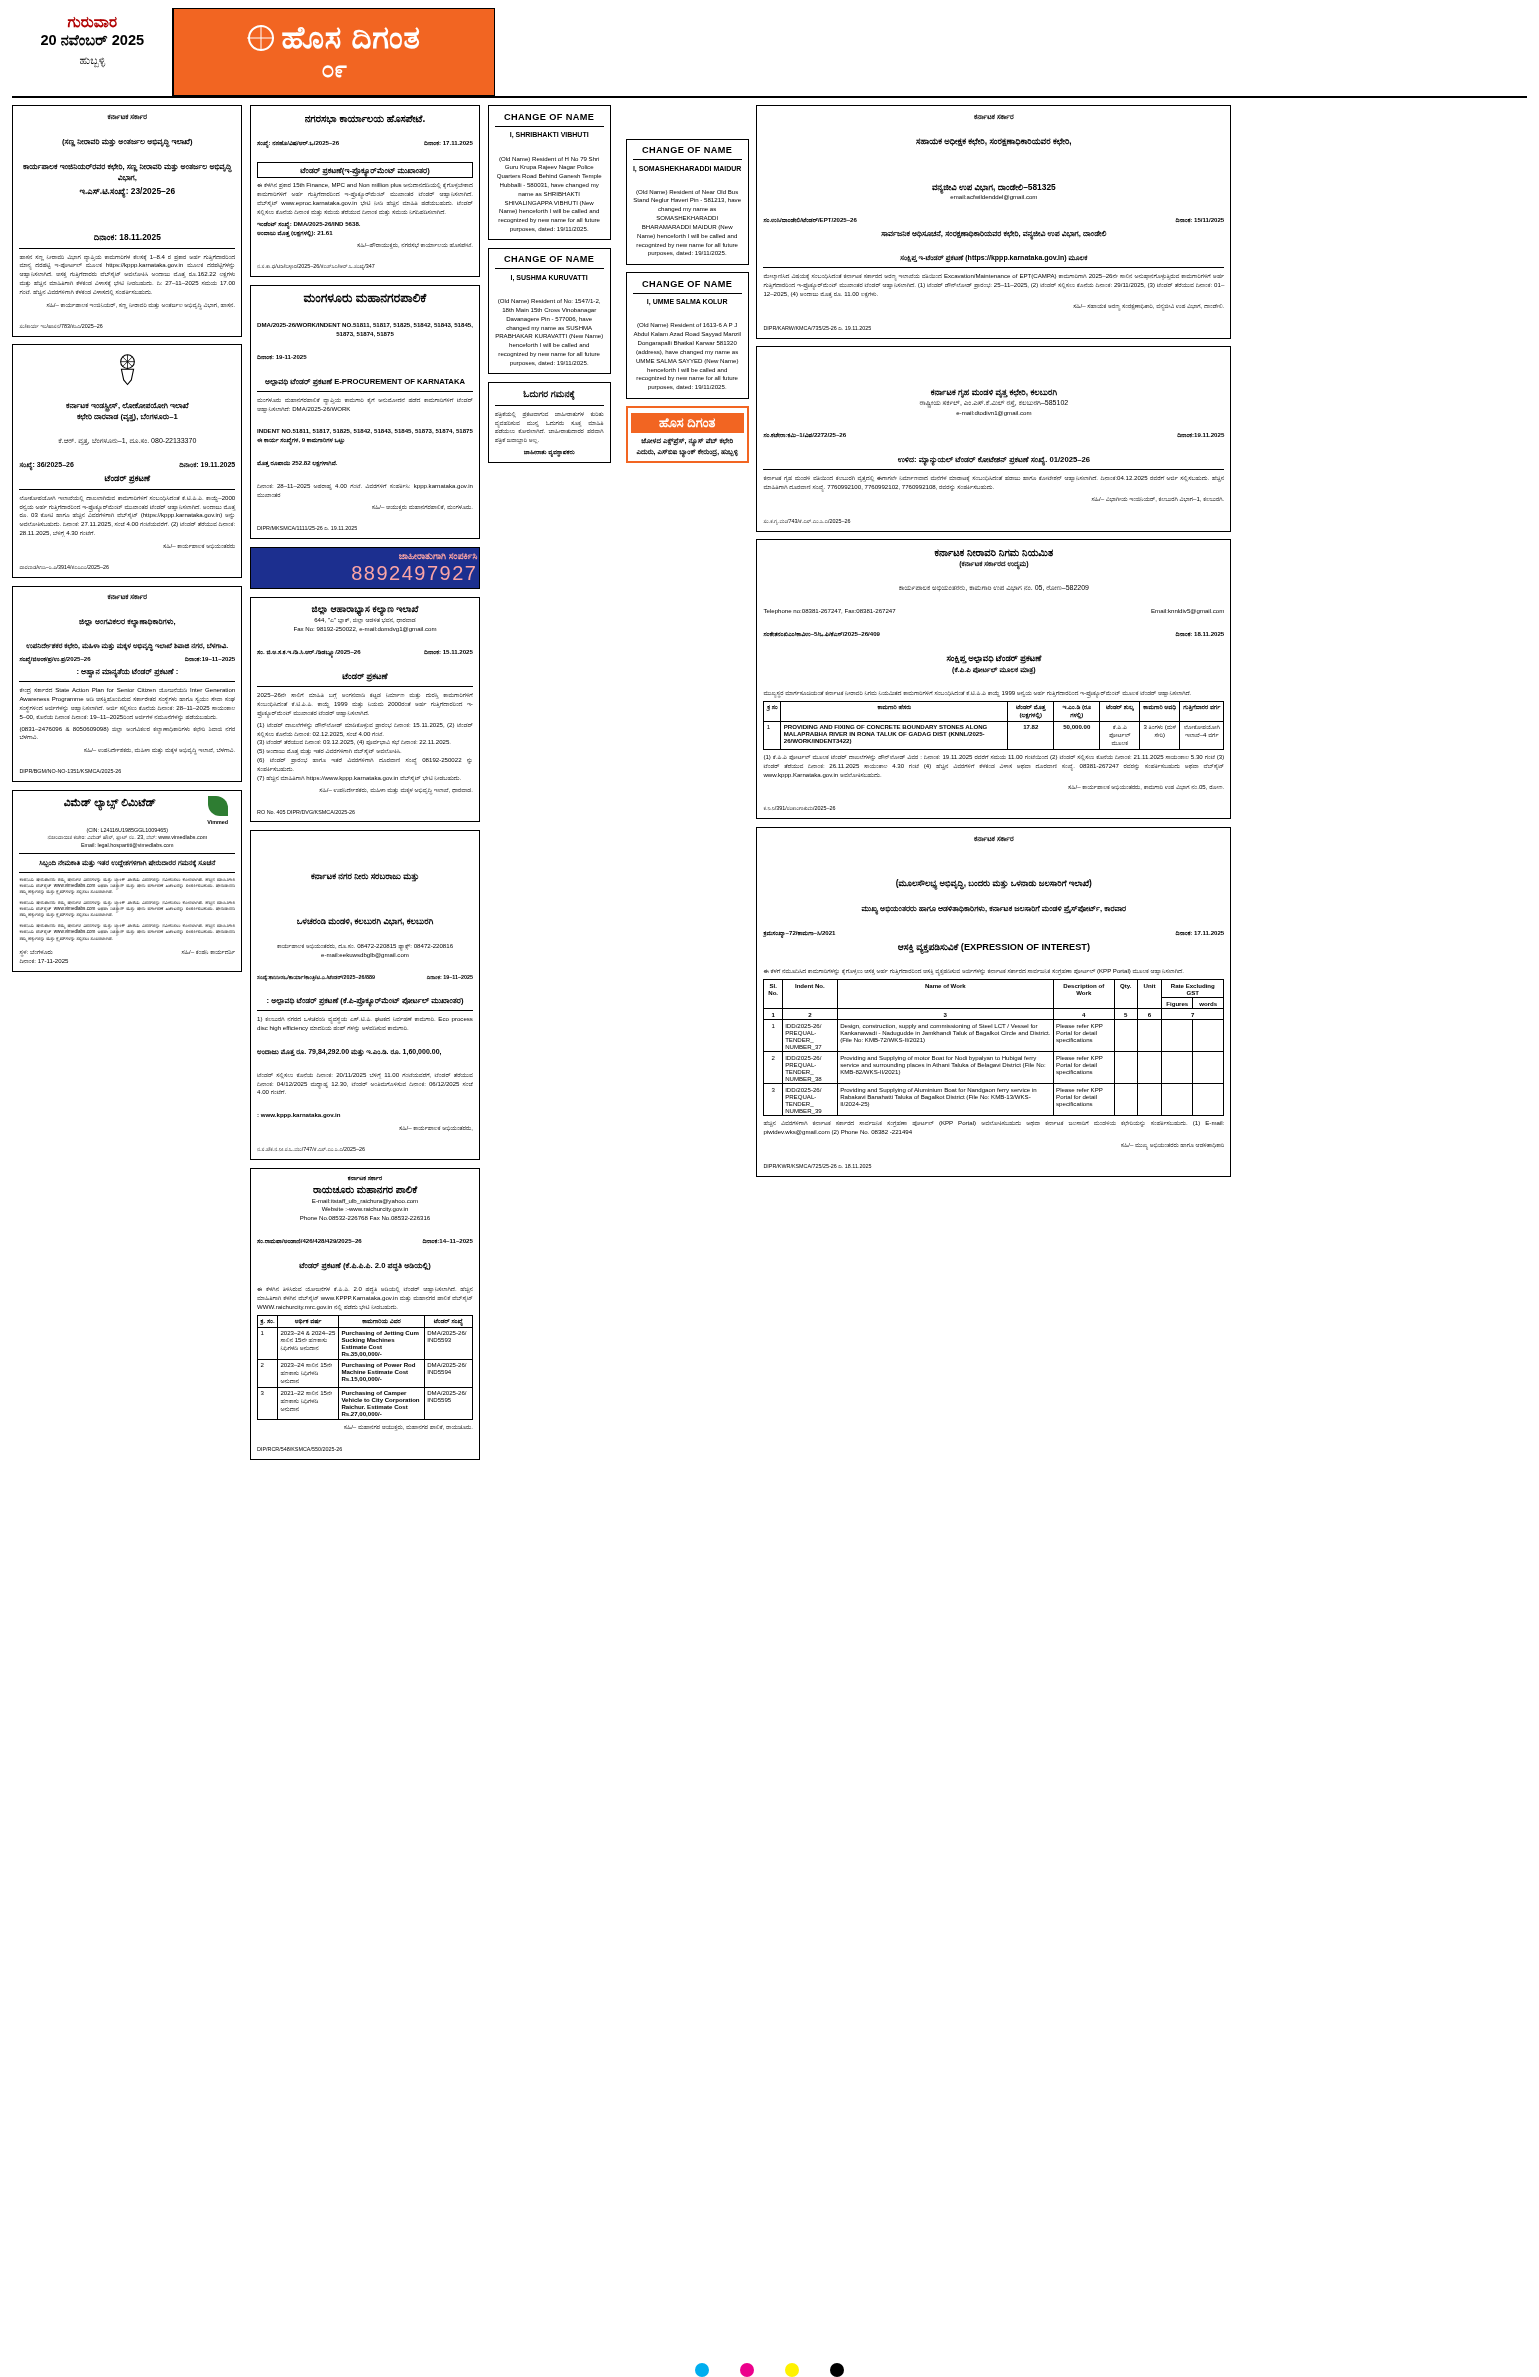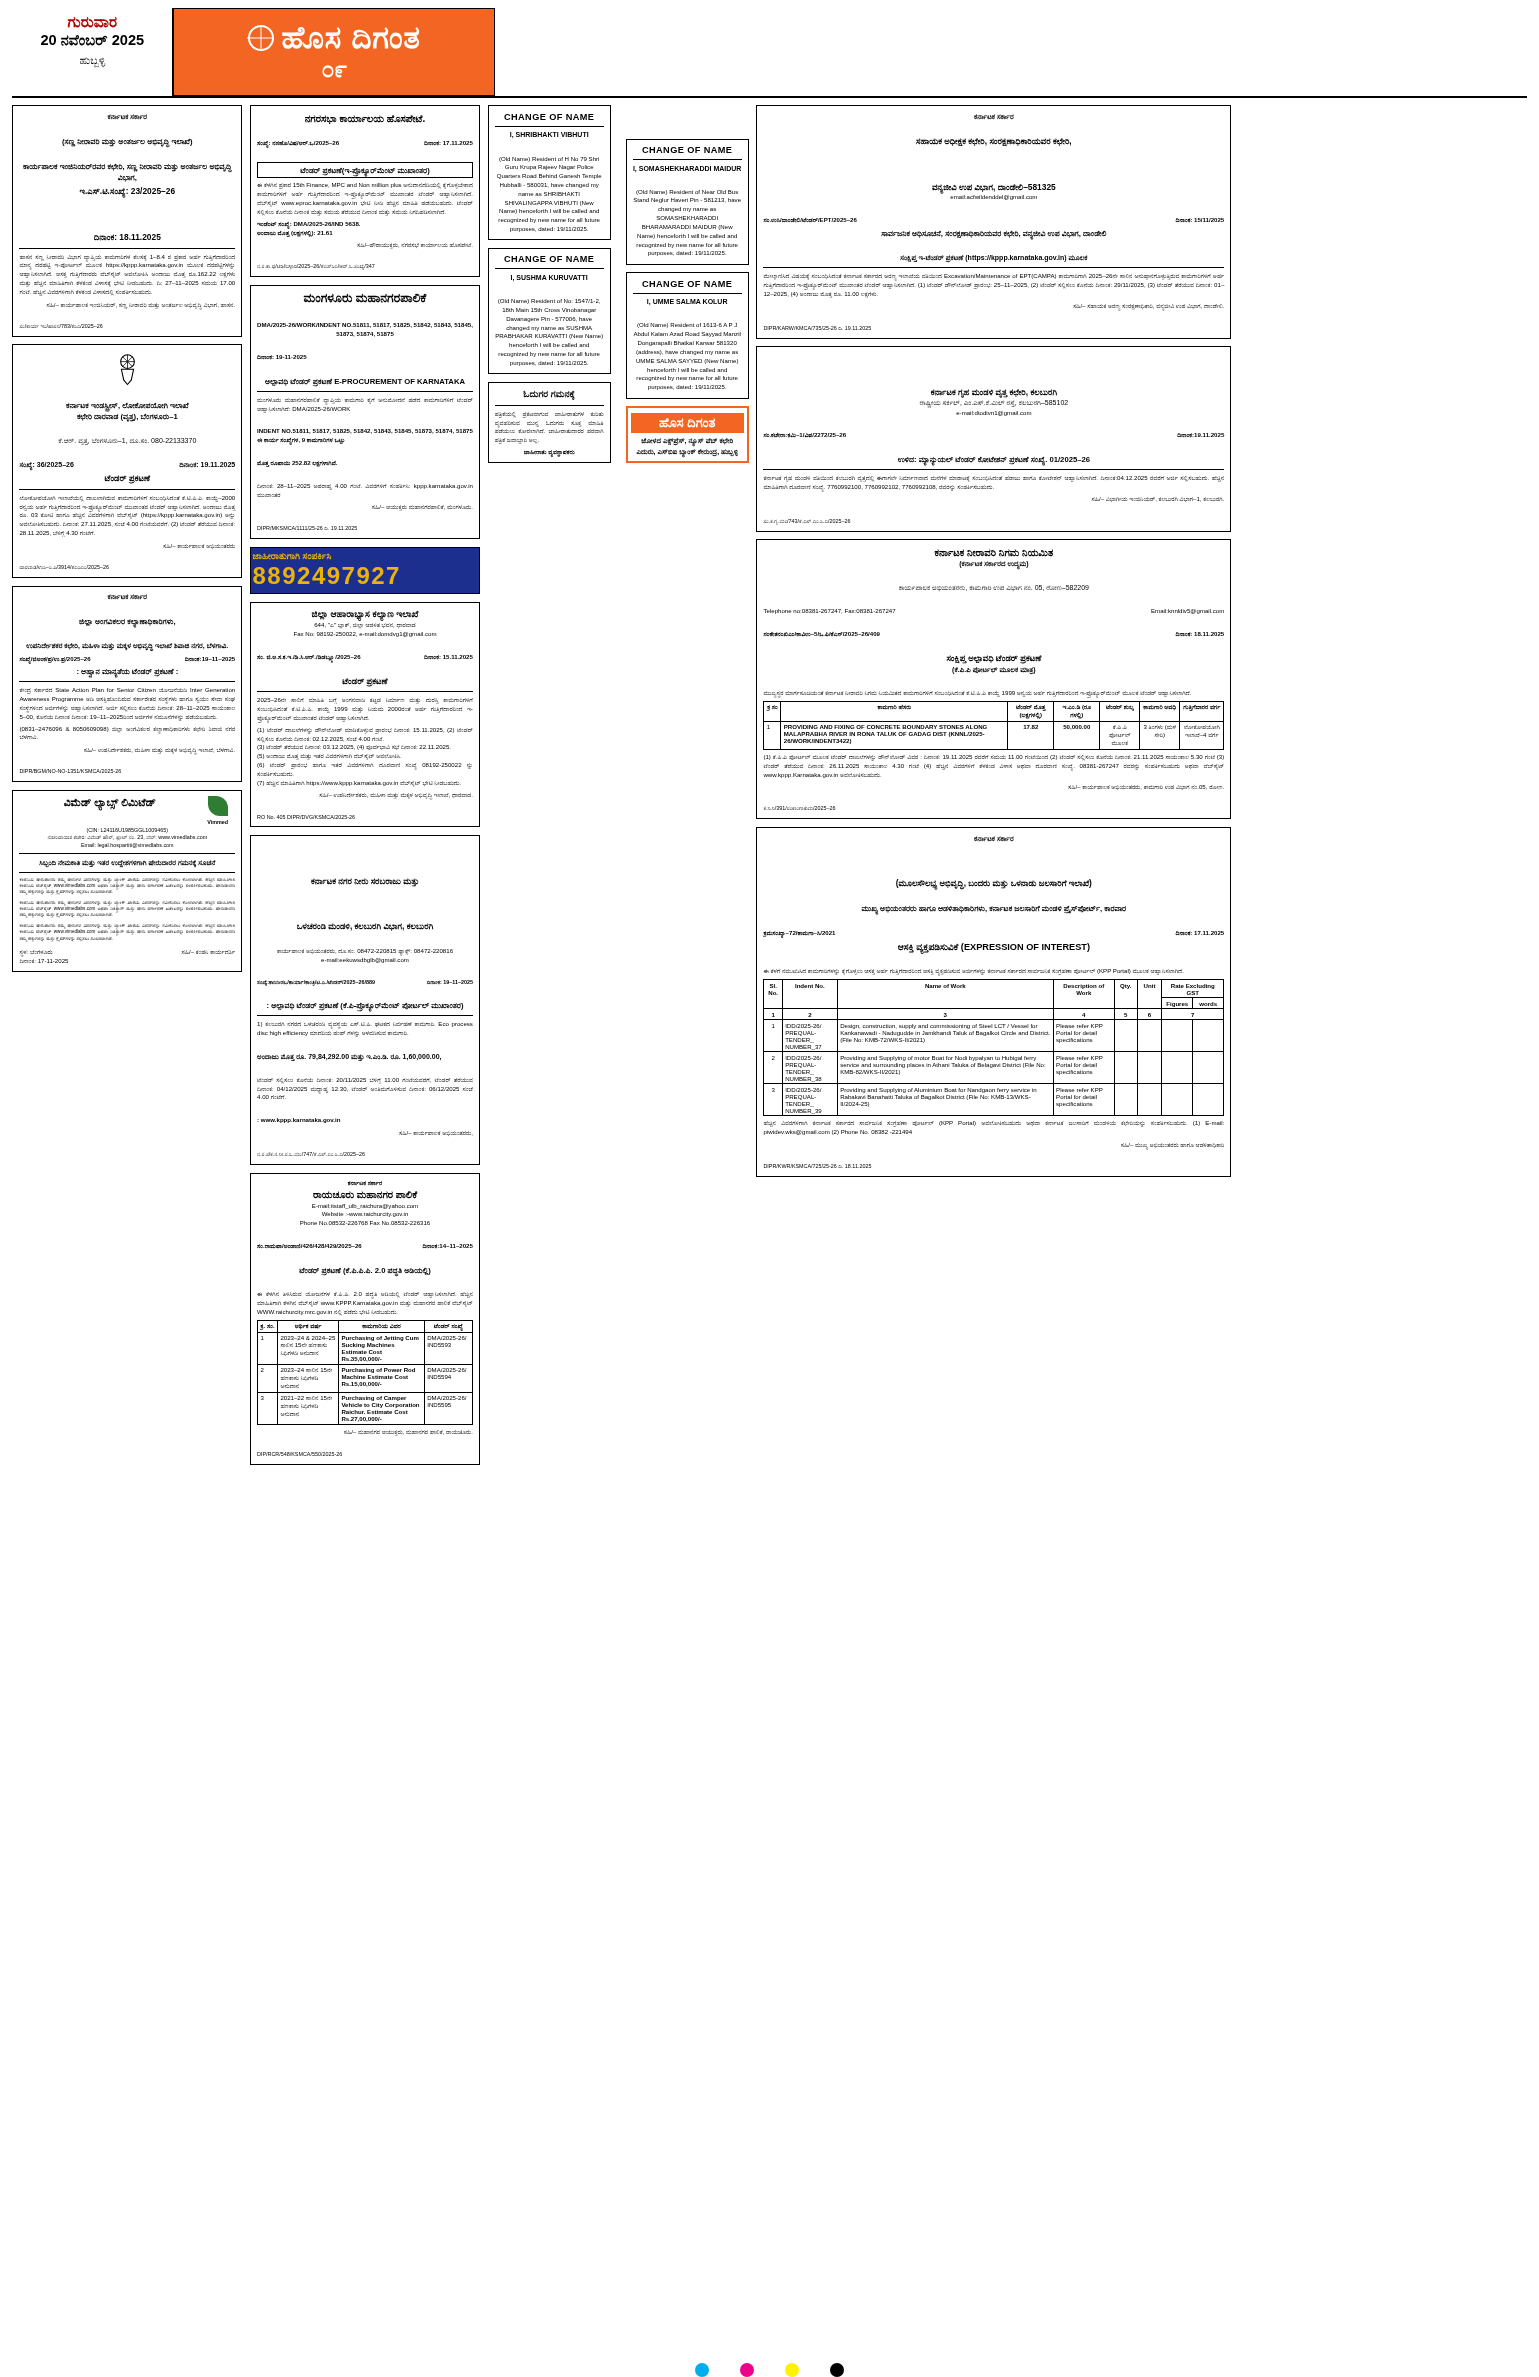--- a/index.html
+++ b/index.html
@@ -115,25 +115,25 @@
   .hdr-band {
     border: 0.8px solid #000;
     text-align: center;
     font-weight: bold;
     padding: 1.5px 1.5px;
   }
   table.gt { border-collapse: collapse; width: 100%; font-size: 6.1px; }
   table.gt th, table.gt td { border: 0.8px solid #000; padding: 1.5px 2.3px; vertical-align: top; }
   table.gt th { font-weight: bold; text-align: center; }
   .phone-band {
-    background: #1c2f8f; color: #eab308; text-align: left;
+    background: #1c2f8f; color: #fca5a5; text-align: right;
     padding: 3.1px 1.5px; border: 0.8px solid #000;
   }
   .phone-band .p1 { font-size: 9.2px; font-weight: bold; }
-  .phone-band .p2 { font-size: 24px; font-weight: bold; letter-spacing: 1.5px; }
+  .phone-band .p2 { font-size: 20px; font-weight: normal; letter-spacing: 1.5px; }
   .promo {
     border: 2.3px solid #f26522; text-align: center; padding: 4.6px 3.1px;
   }
   .promo .p-logo { background:#f26522; color:#fff; font-size: 13px; font-weight: bold; padding: 2.3px 0; }
   .name-box .nb-title {
     text-align: center; font-weight: bold; font-size: 9.2px; letter-spacing: 0.4px;
   }
   .vimed-head { display:flex; justify-content: space-between; align-items:flex-start; }
   .leaf {
     width: 20px; height: 20px; border-radius: 0 60% 0 60%;

